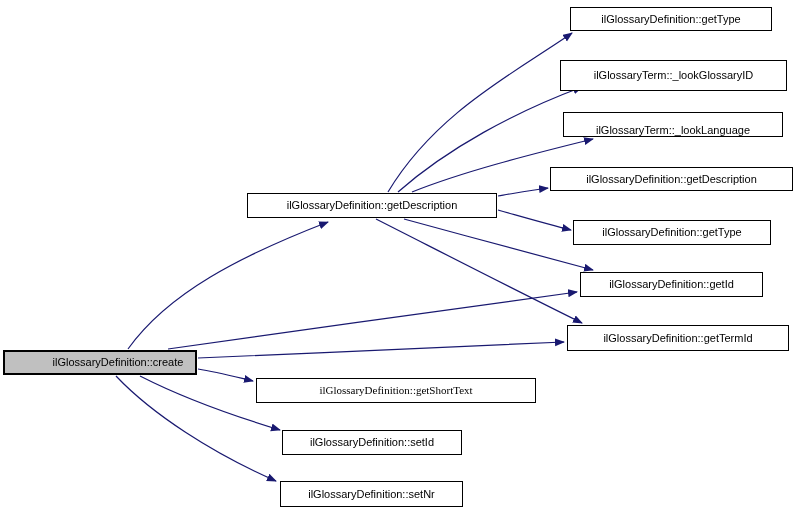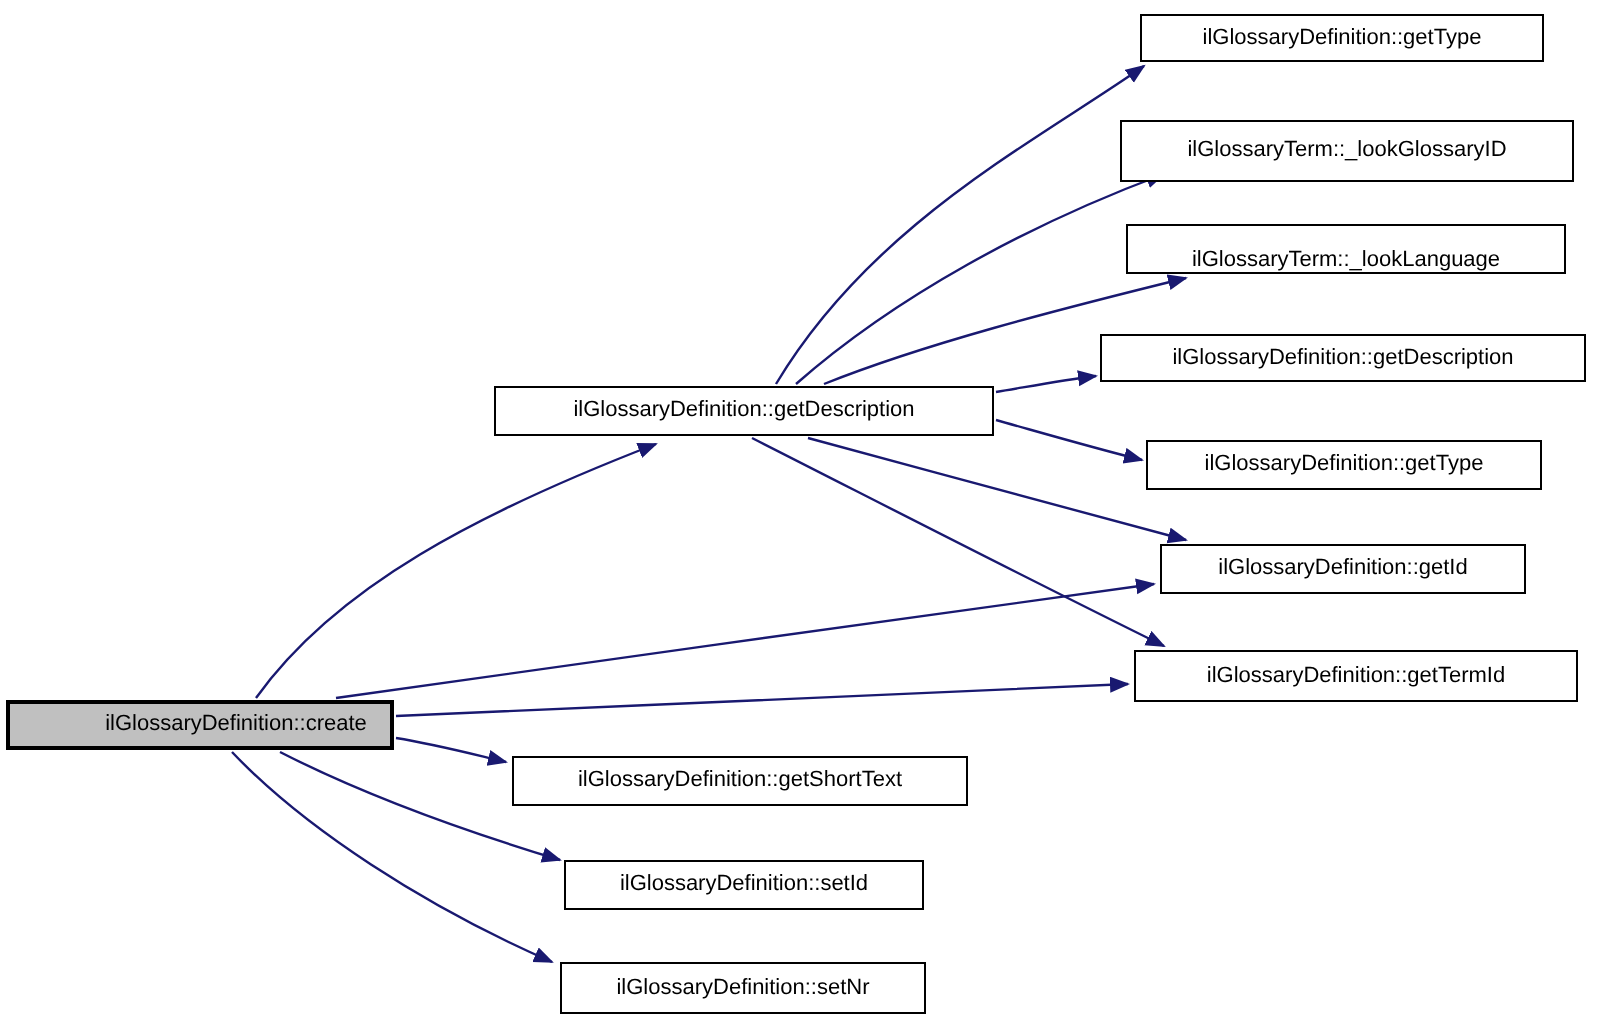--- a/index.html
+++ b/index.html
@@ -86,21 +86,21 @@
       </div>
       <div class="node" style="left: 573px; top: 220px; width: 198px; height: 25px;">
         <span>ilGlossaryDefinition::getType</span>
       </div>
       <div class="node" style="left: 580px; top: 272px; width: 183px; height: 25px;">
         <span>ilGlossaryDefinition::getId</span>
       </div>
       <div class="node" style="left: 567px; top: 325px; width: 222px; height: 26px;">
         <span>ilGlossaryDefinition::getTermId</span>
       </div>
-      <div class="node" style="left: 256px; top: 378px; width: 228px; height: 25px;">
+      <div class="node" style="left: 256px; top: 378px; width: 280px; height: 25px; font-family: Liberation Serif, serif;">
         <span>ilGlossaryDefinition::getShortText</span>
       </div>
       <div class="node" style="left: 282px; top: 430px; width: 180px; height: 25px;">
         <span>ilGlossaryDefinition::setId</span>
       </div>
       <div class="node" style="left: 280px; top: 481px; width: 183px; height: 26px;">
         <span>ilGlossaryDefinition::setNr</span>
       </div>
     </div>
 </div>

